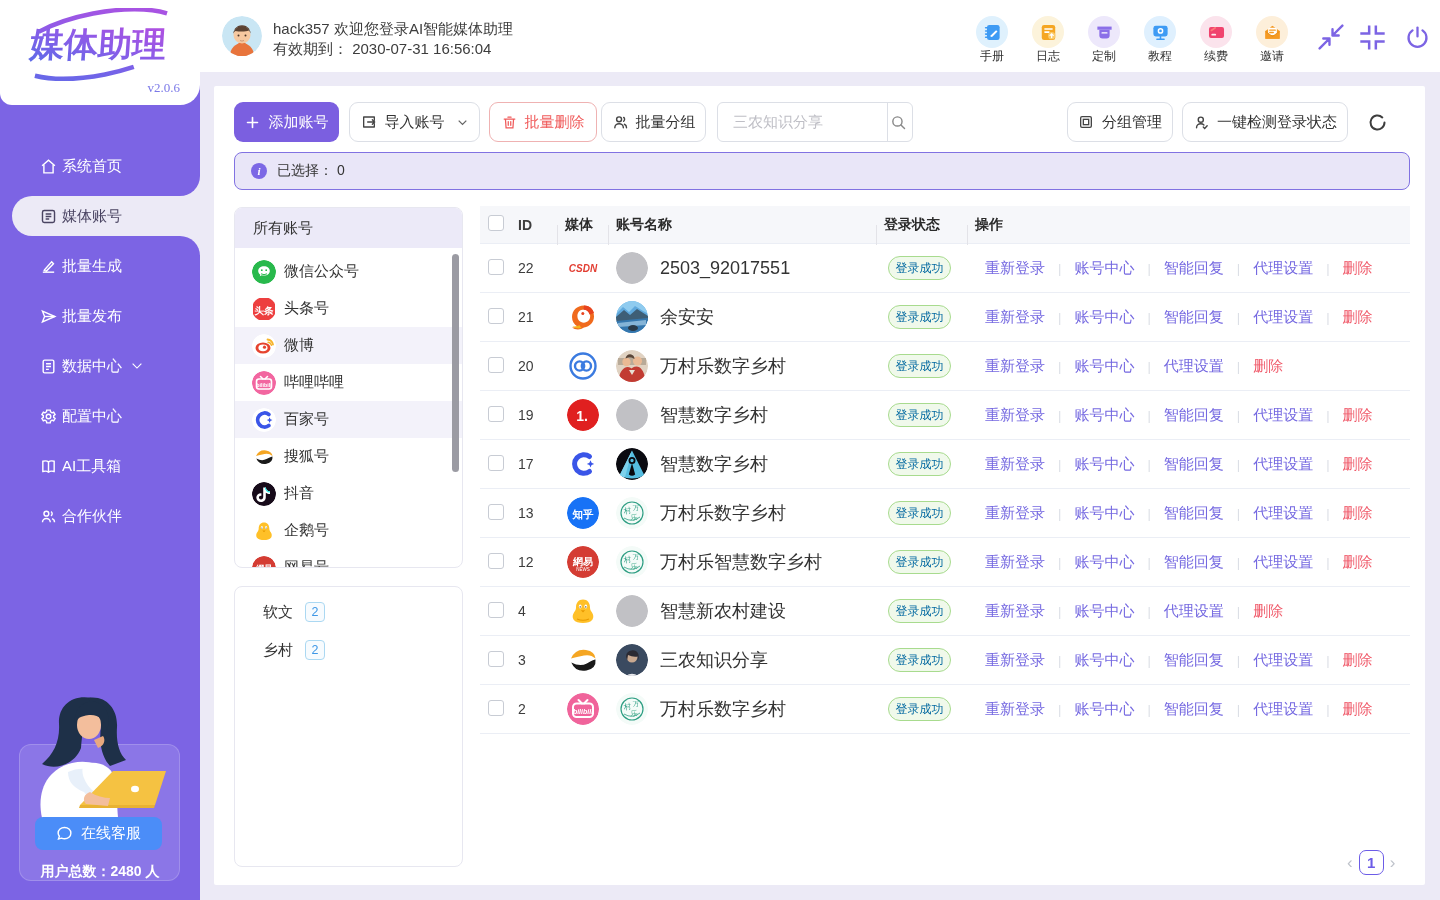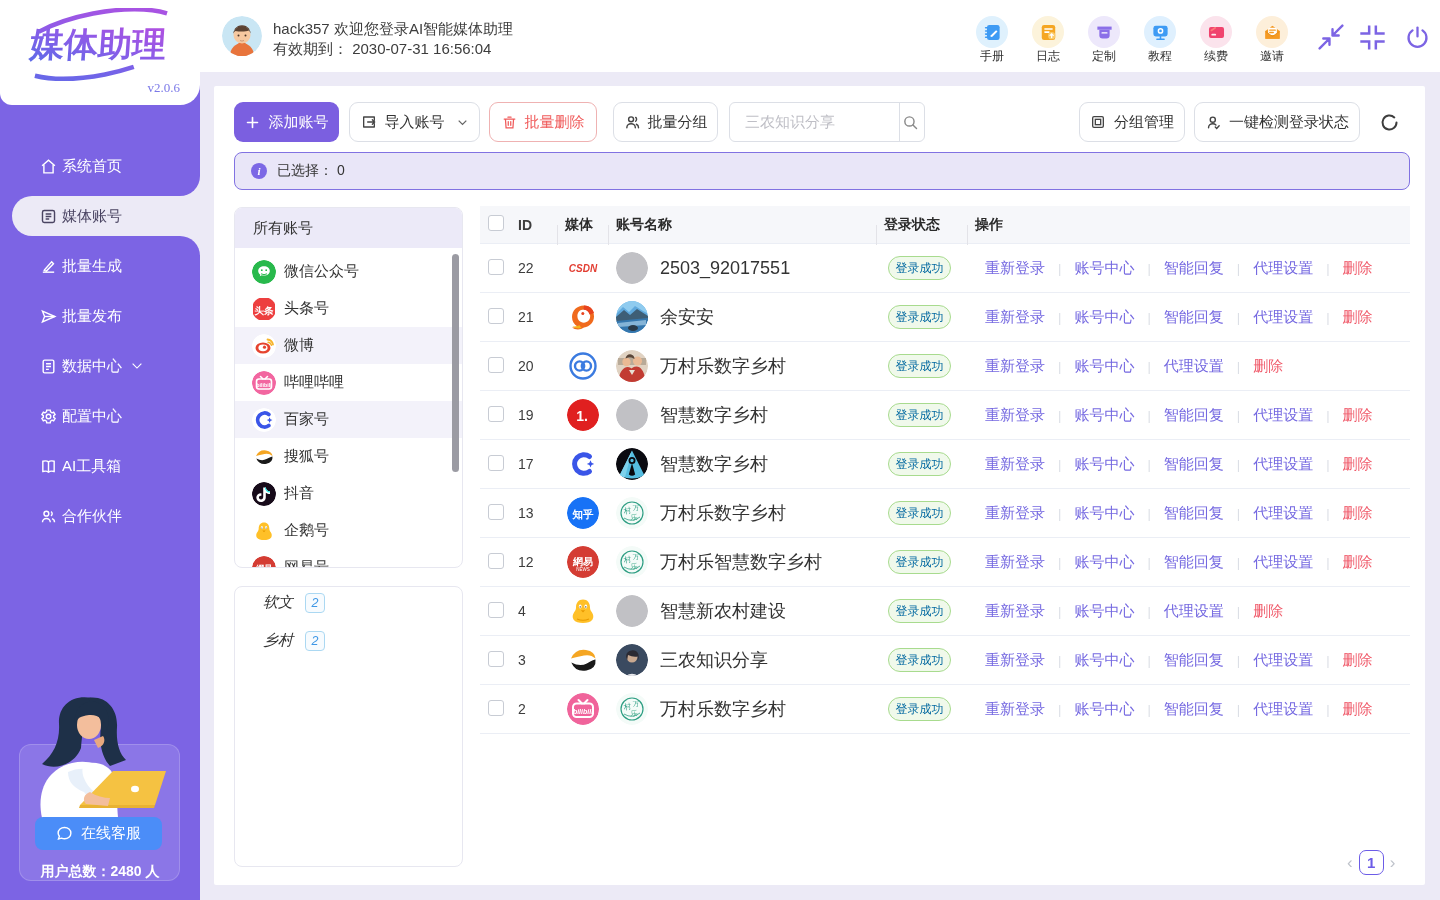--- a/index.html
+++ b/index.html
@@ -46,21 +46,21 @@
 .infobar { position:absolute; left:20px; top:66px; width:1176px; height:38px; background:#E9E6F8; border:1px solid #8172E2; border-radius:8px; display:flex; align-items:center; padding-left:16px; }
 .infobar .ii { width:16px; height:16px; border-radius:50%; background:#7C68E5; color:#fff; font-size:11px; font-style:italic; font-weight:bold; display:flex; align-items:center; justify-content:center; margin-right:10px; font-family:"Liberation Serif",serif; }
 .panel { position:absolute; left:20px; width:229px; background:#fff; border:1px solid #E7E7F0; border-radius:8px; overflow:hidden; }
 .panel .ph { height:40px; background:#ECEAF8; display:flex; align-items:center; padding-left:18px; font-size:15px; color:#333; }
 .p1 { top:121px; height:361px; }
 .p2 { top:500px; height:281px; }
 .pi { height:37px; display:flex; align-items:center; padding-left:17px; font-size:15px; color:#333; }
 .pi .picon { width:24px; height:24px; border-radius:50%; margin-right:8px; flex:0 0 24px; }
 .pi.hl { background:#F3F2FA; }
 .sbar { position:absolute; right:3px; top:46px; width:7px; height:218px; background:#9B9BA3; border-radius:4px; }
-.gi { height:38px; display:flex; align-items:flex-start; padding-left:28px; font-size:15px; color:#333;font-style:italic; }
+.gi { height:38px; display:flex; align-items:center; padding-left:28px; font-size:15px; color:#333; }
 .gi .cnt { margin-left:12px; min-width:20px; height:20px; border:1px solid #ABD8F2; background:#F7FBFE; color:#3E97E6; border-radius:4px; font-size:12.5px; display:flex; align-items:center; justify-content:center; padding:0 4px; }
 
 
 .table { position:absolute; left:266px; top:120px; width:930px; }
 .trow { display:flex; align-items:center; height:49px; border-bottom:1px solid #EBEEF5; }
 .thead { height:38px; background:#F6F7FA; border-bottom:1px solid #EBEEF5; font-weight:bold; color:#2b2b2b; }
 .c-cb { width:30px; padding-left:8px; flex:0 0 30px; }
 .c-id { width:47px; padding-left:8px; flex:0 0 47px; color:#3d3d3d; }
 .c-md { width:51px; flex:0 0 51px; display:flex; justify-content:center; }
 .c-nm { width:268px; padding-left:8px; flex:0 0 268px; display:flex; align-items:center; }
@@ -270,21 +270,21 @@
     <div class="btn" style="width:131px;margin-left:10px"><svg width="16" height="16" viewBox="0 0 24 24" stroke="#444" stroke-width="2" fill="none" stroke-linecap="round" stroke-linejoin="round" style="margin-right:8px">
           <path d="M20 9.5V4.5H4v15h16v-5"></path>
           <path d="M10 12h10M17 8.5 L20.5 12 L17 15.5"></path>
         </svg>导入账号<svg width="13" height="13" viewBox="0 0 24 24" fill="none" stroke="#666" stroke-width="2.4" style="margin-left:11px">
           <path d="M5 8.5 L12 15.5 L19 8.5"></path>
         </svg></div>
     <div class="btn btn-danger" style="width:108px;margin-left:9px"><svg width="15" height="15" viewBox="0 0 24 24" stroke="#F05A5A" stroke-width="2" fill="none" stroke-linecap="round" style="margin-right:8px">
           <path d="M3.5 6.5h17M9.5 3.5h5M5.5 6.5 l1 14 h11 l1-14"></path>
           <path d="M10 10.5v6M14 10.5v6"></path>
         </svg>批量删除</div>
-    <div class="btn" style="width:105px;margin-left:16px"><svg width="17" height="17" viewBox="0 0 24 24" stroke="#444" stroke-width="2" fill="none" stroke-linecap="round" style="margin-right:7px">
+    <div class="btn" style="width:105px;margin-left:4px"><svg width="17" height="17" viewBox="0 0 24 24" stroke="#444" stroke-width="2" fill="none" stroke-linecap="round" style="margin-right:7px">
           <circle cx="10" cy="7.5" r="3.5"></circle>
           <path d="M4 19.5 c0-3.4 2.7-5.7 6-5.7 s6 2.3 6 5.7"></path>
           <path d="M16.5 4.8 a3.5 3.5 0 0 1 0 5.4 M17.5 14.5 c1.8.8 3 2.6 3 5"></path>
         </svg>批量分组</div>
     <div class="sinput" style="margin-left:11px">
       <span style="color:#BFBFC6;font-size:15px;padding-left:15px">三农知识分享</span>
       <span class="smag">
           <svg width="17" height="17" viewBox="0 0 24 24" fill="none" stroke="#888" stroke-width="2">
             <circle cx="10.5" cy="10.5" r="6.5"></circle>
             <path d="M15.5 15.5 L20.5 20.5" stroke-linecap="round"></path>

